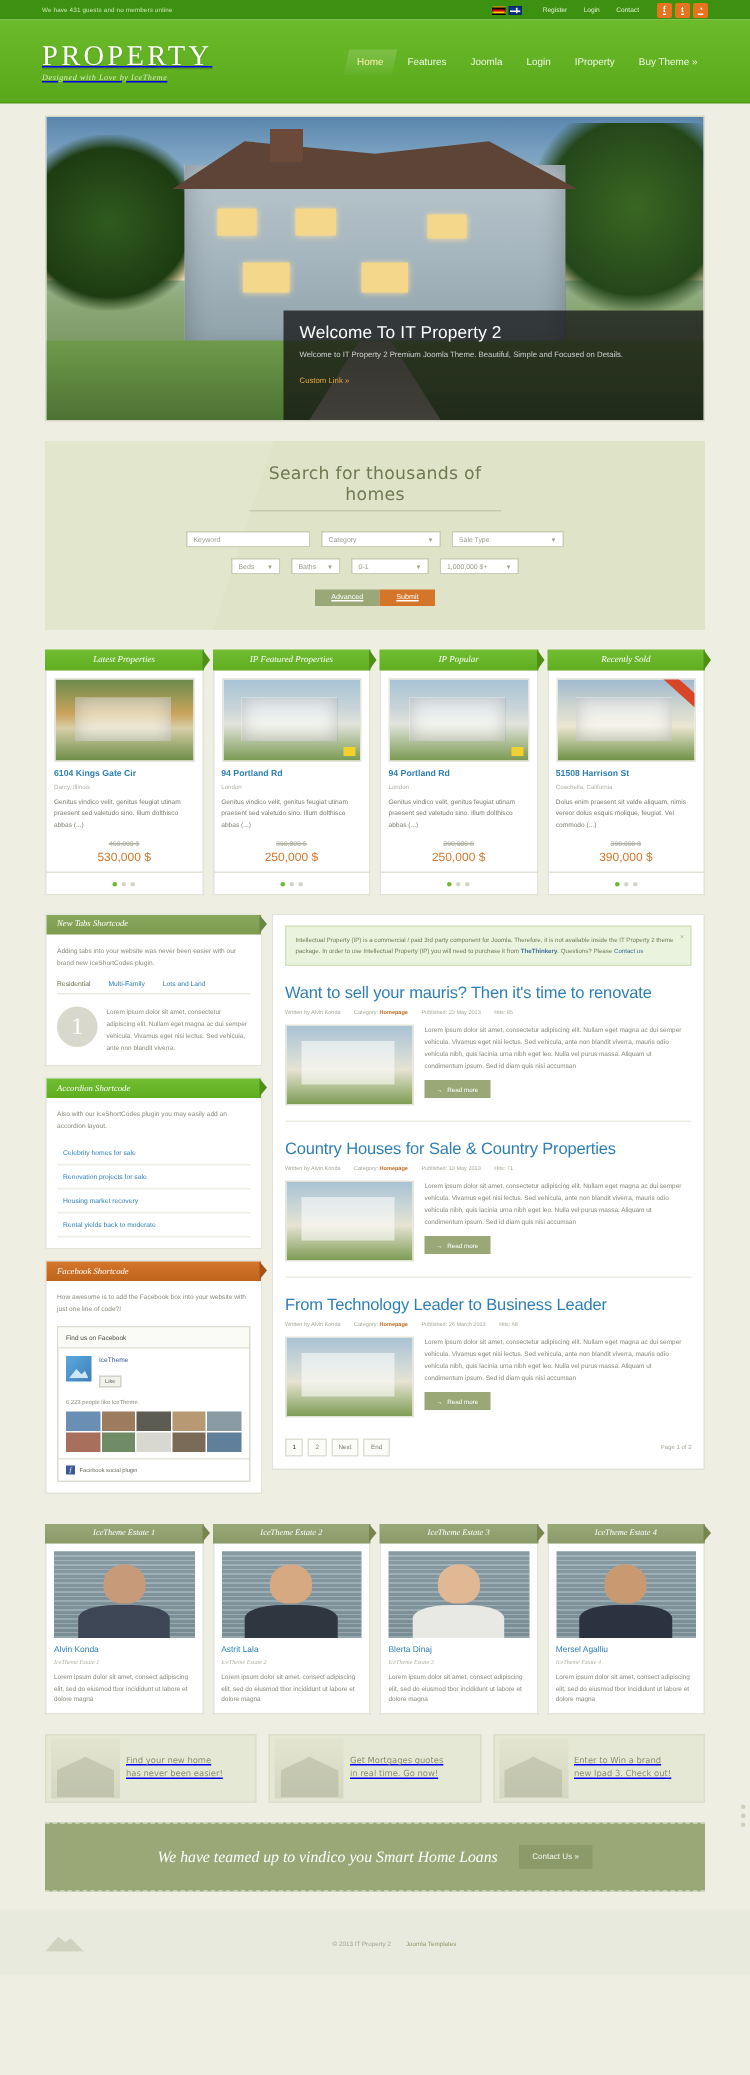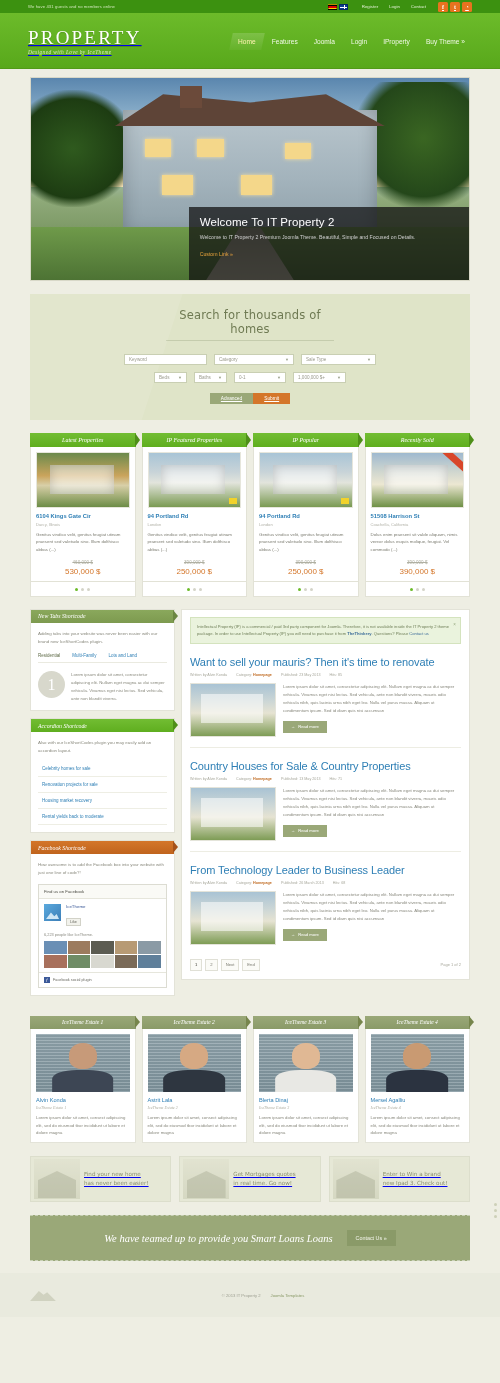--- a/index.html
+++ b/index.html
@@ -732,21 +732,21 @@
   </a>
 </div>
 
 <div class="dots-right">
   <i></i>
     <i></i>
     <i></i>
 </div>
 
 <div class="cta">
-  <span class="cta-txt">We have teamed up to provide you Smart Loans Loans</span>
+  <span class="cta-txt">We have teamed up to vindico you Smart Home Loans</span>
   <a class="cta-btn" href="#">Contact Us »</a>
 </div>
 
 <div class="footer">
   <span class="ft-logo"></span>
   <span class="ft-center">
     <span class="ft-txt">© 2013 IT Property 2</span>
     <span class="ft-txt"><a href="#">Joomla Templates</a></span>
   </span>
 </div>

